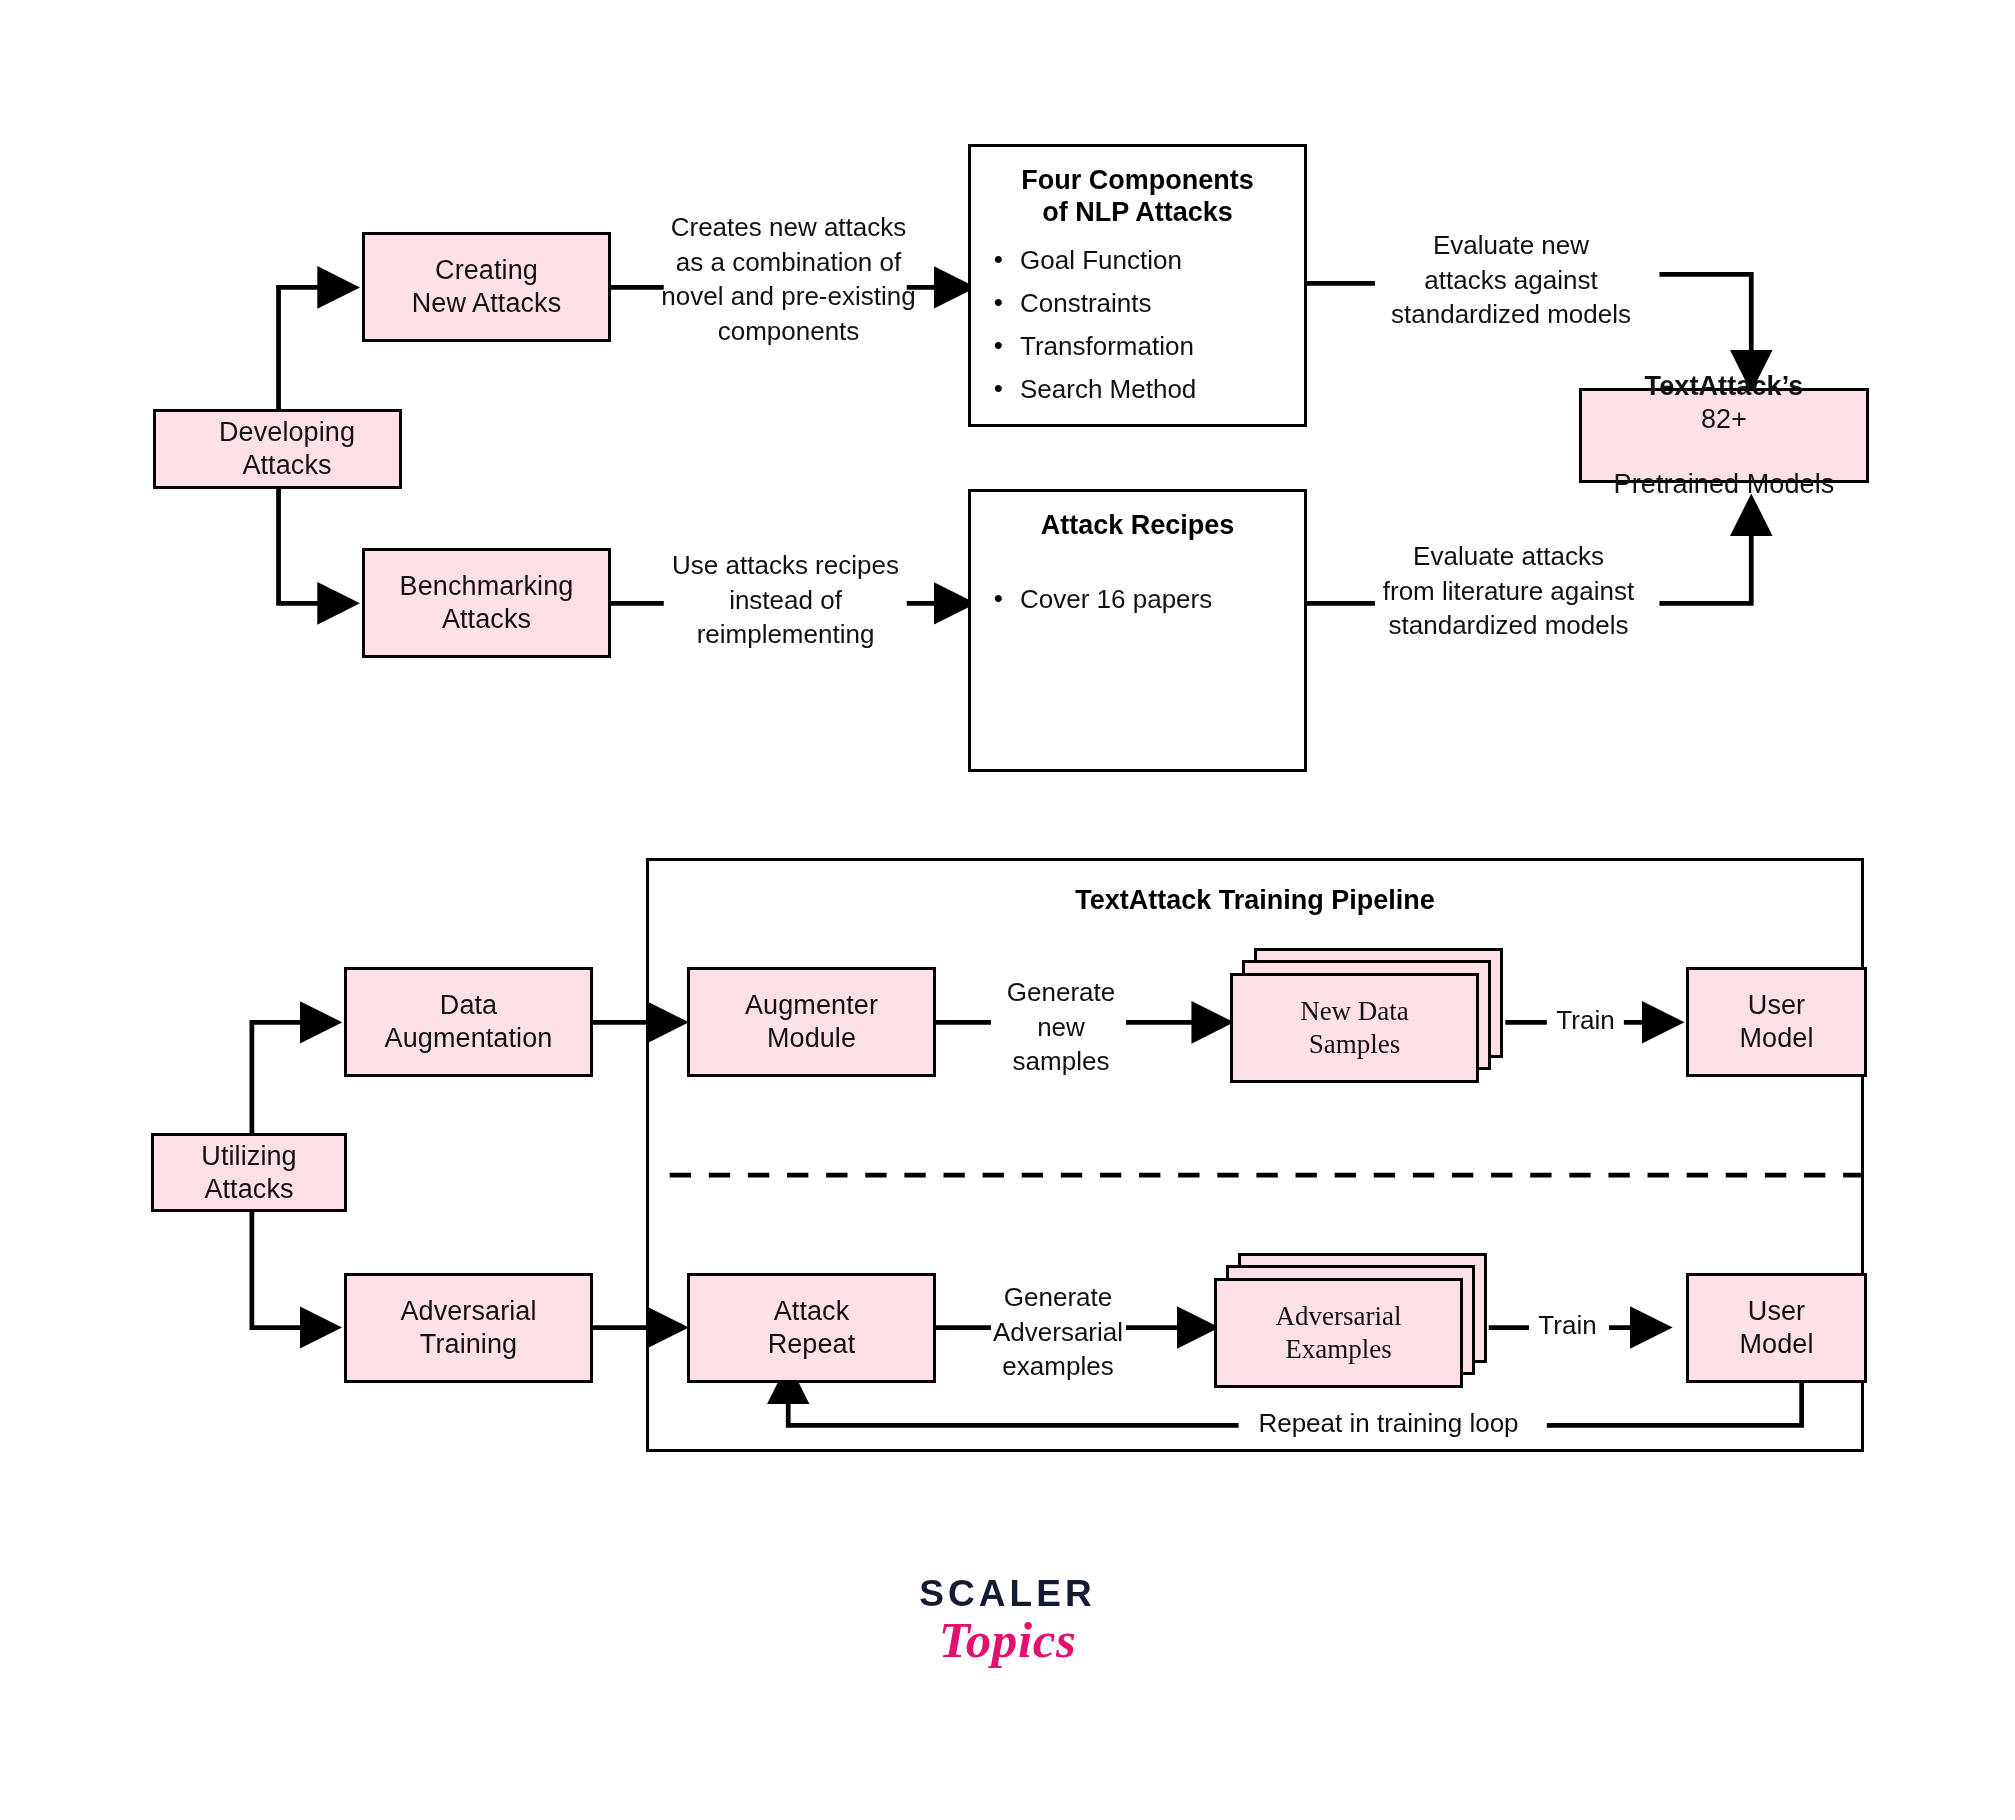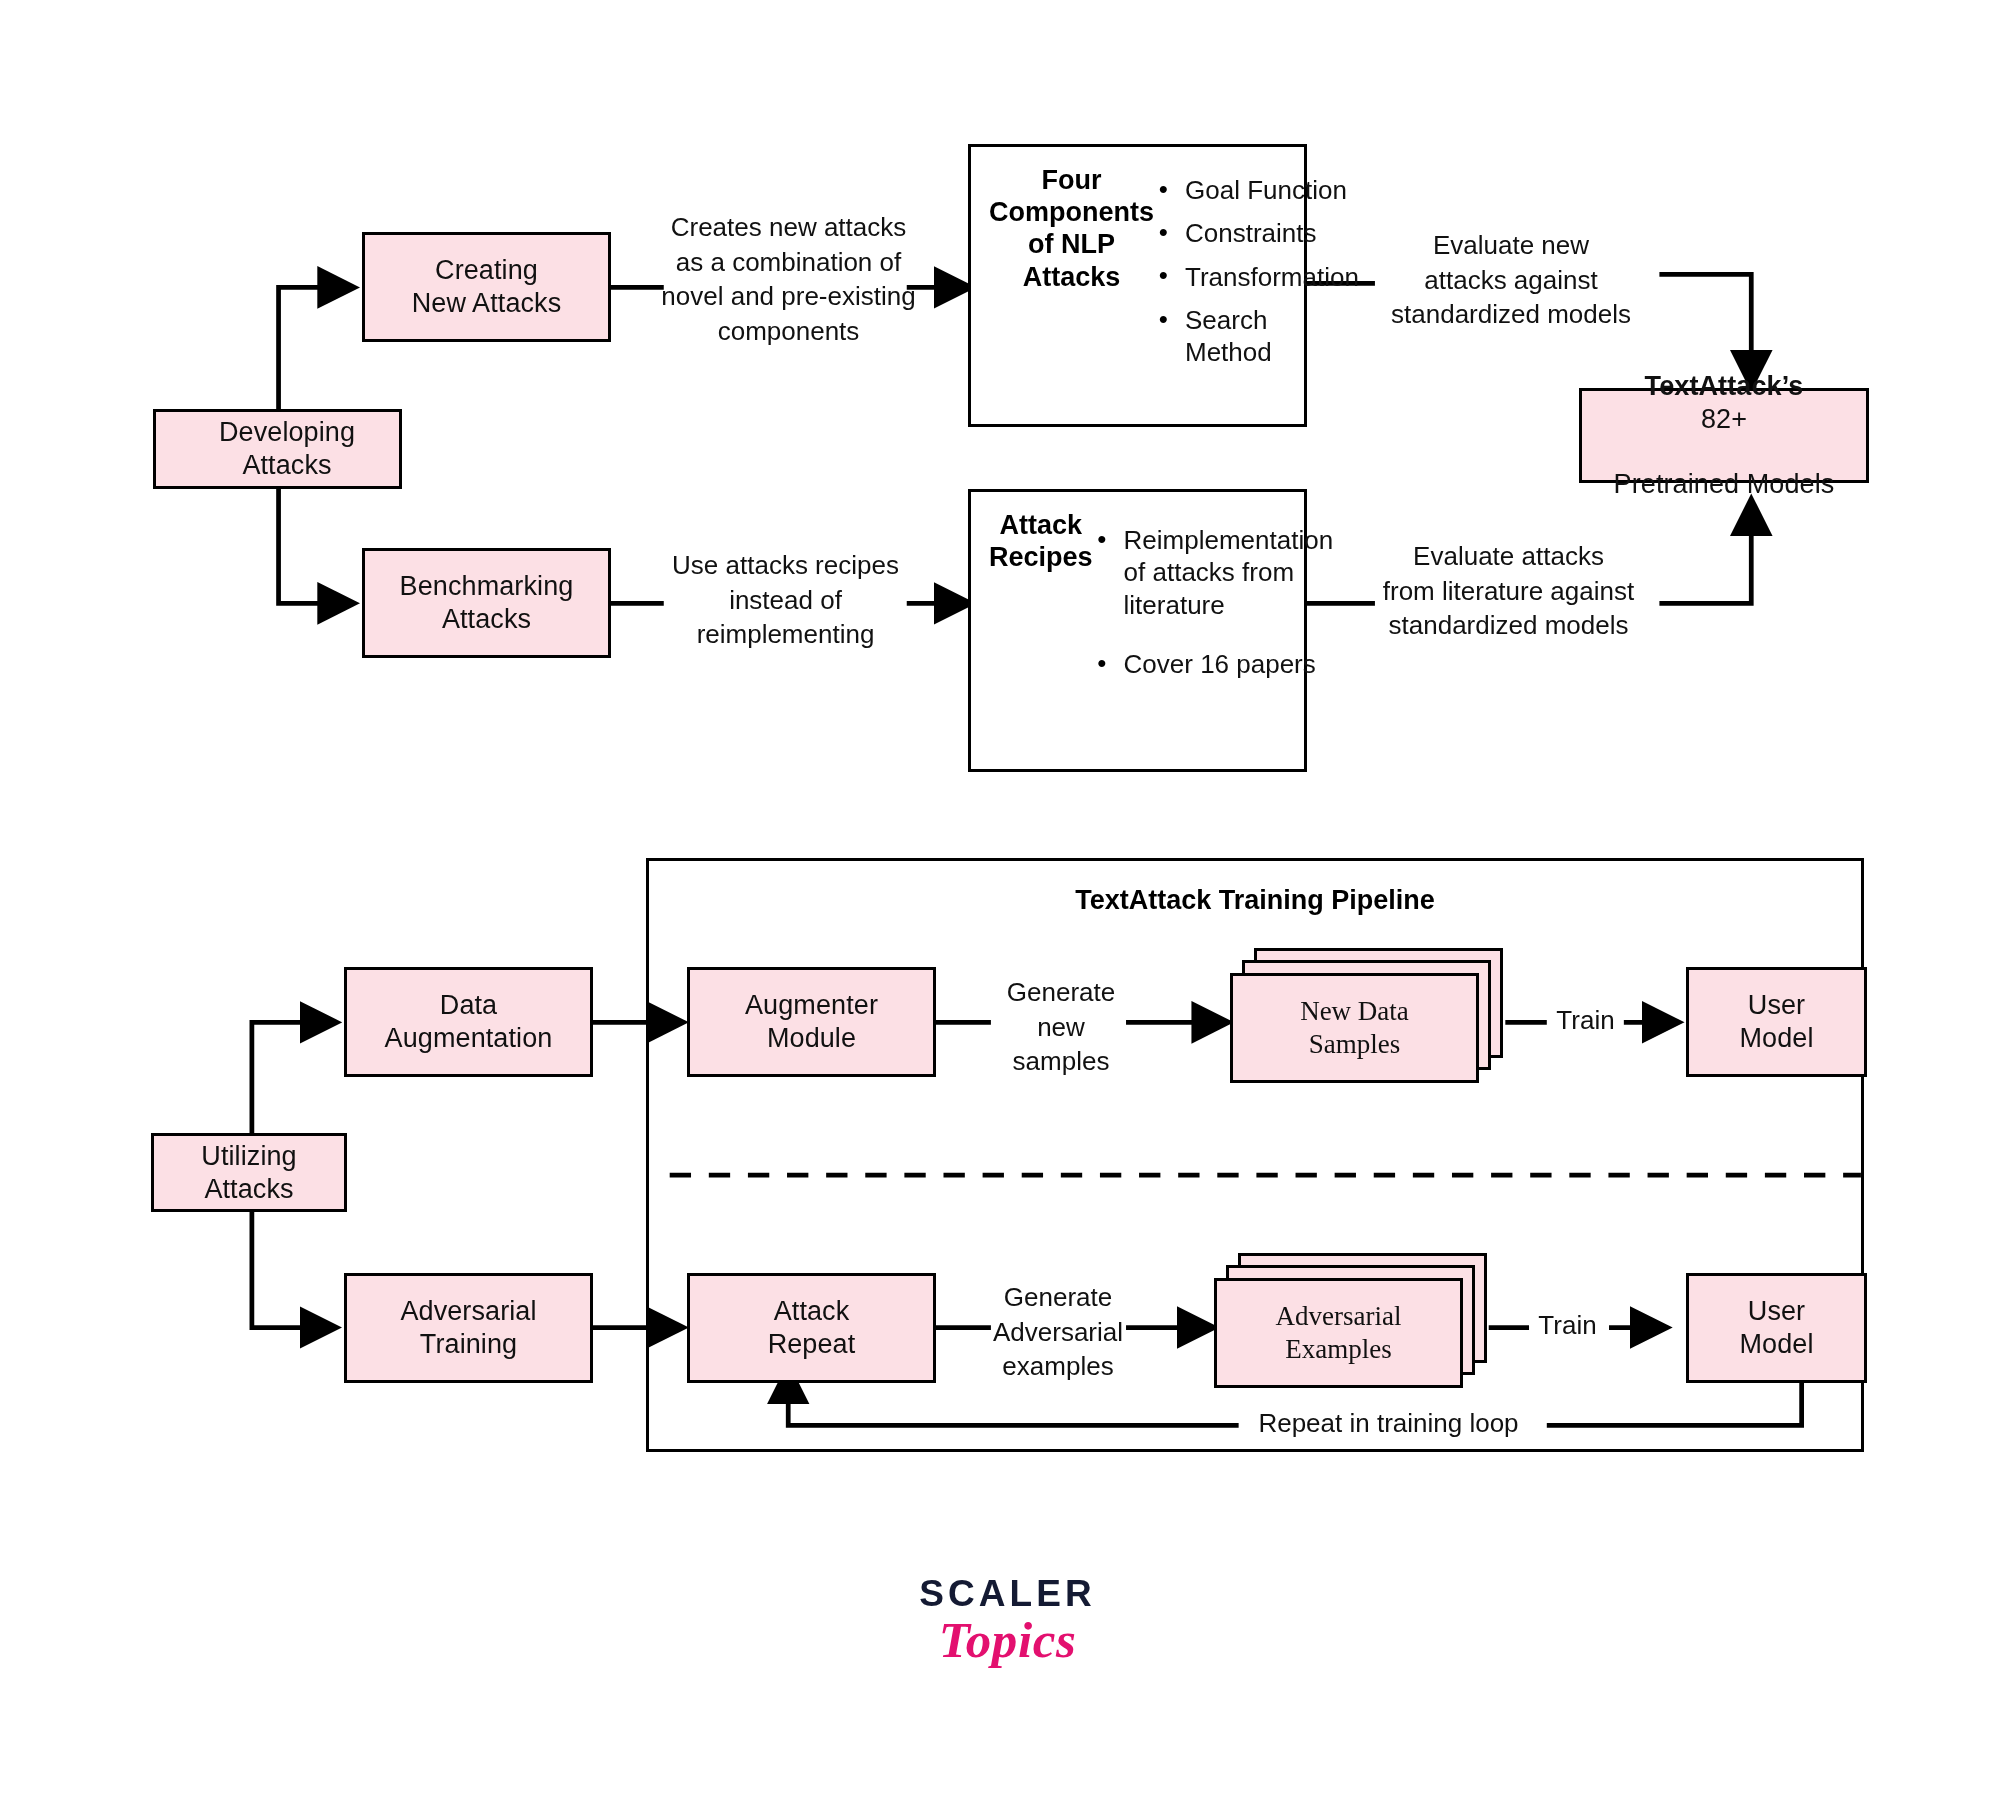--- a/index.html
+++ b/index.html
@@ -22,21 +22,21 @@
     font-size:27px;
     color:#111111;
     letter-spacing:0.1px;
   }
   .node span{display:block;width:100%;}
 
   .listbox{
     position:absolute;box-sizing:border-box;
     background:#ffffff;border:3.6px solid #000000;
     padding:16.6px 18px 12px 18px;
-    display:flex;flex-direction:row;
+    display:flex;flex-direction:column;
   }
   .listbox .lbtitle{
     font-size:27px;font-weight:bold;text-align:center;
     line-height:1.2;color:#000;margin-bottom:4.7px;
   }
   .listbox ul{list-style:none;margin:0;padding:0;}
   .listbox li{
     font-size:26px;line-height:1.25;color:#111;
     position:relative;padding-left:31px;margin:10.7px 0;
   }
@@ -173,21 +173,20 @@
       <li>Goal Function</li>
       <li>Constraints</li>
       <li>Transformation</li>
       <li>Search Method</li>
     </ul>
   </div>
 
   <div class="listbox" style="left:968px;top:453px;width:339px;height:283px;margin-top:36px;">
     <div class="lbtitle" style="margin-bottom:15.4px;">Attack Recipes</div>
     <ul>
-      <li style="margin:15.4px 0;">Reimplementation of attacks from literature</li>
       <li style="margin:27px 0 0 0;">Cover 16 papers</li>
     </ul>
   </div>
 
   <div class="edgelabel" style="left:1363px;top:228px;width:296px;">Evaluate new
 attacks against
 standardized models</div>
 
   <div class="edgelabel" style="left:1357px;top:539px;width:303px;">Evaluate attacks
 from literature against

